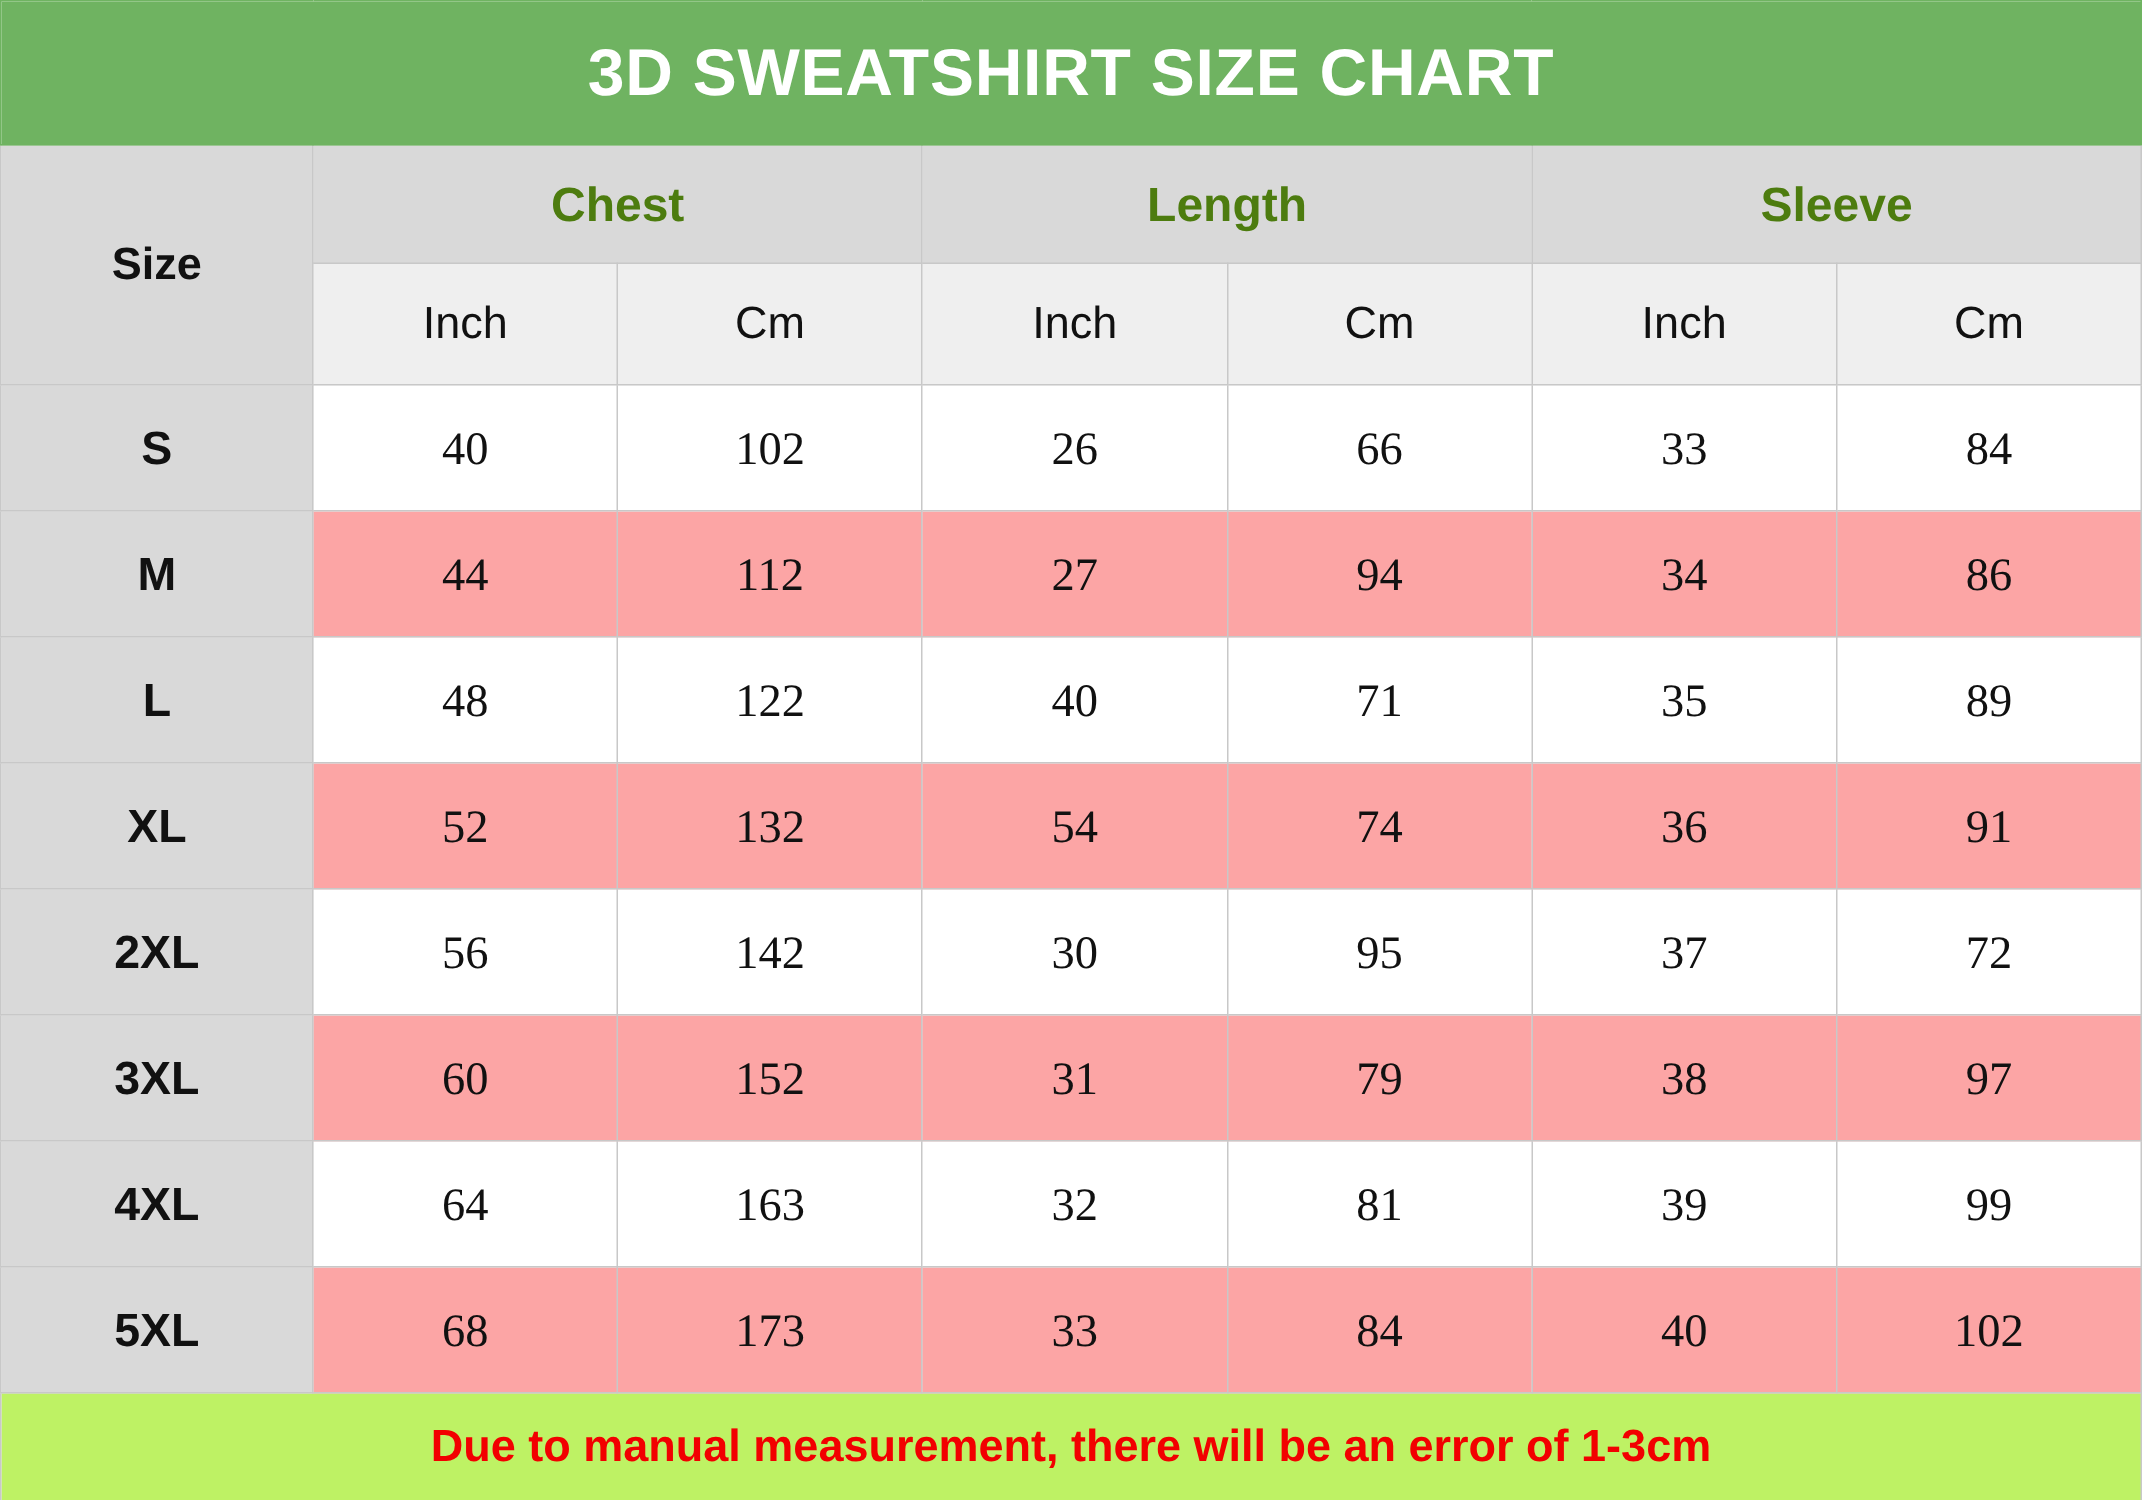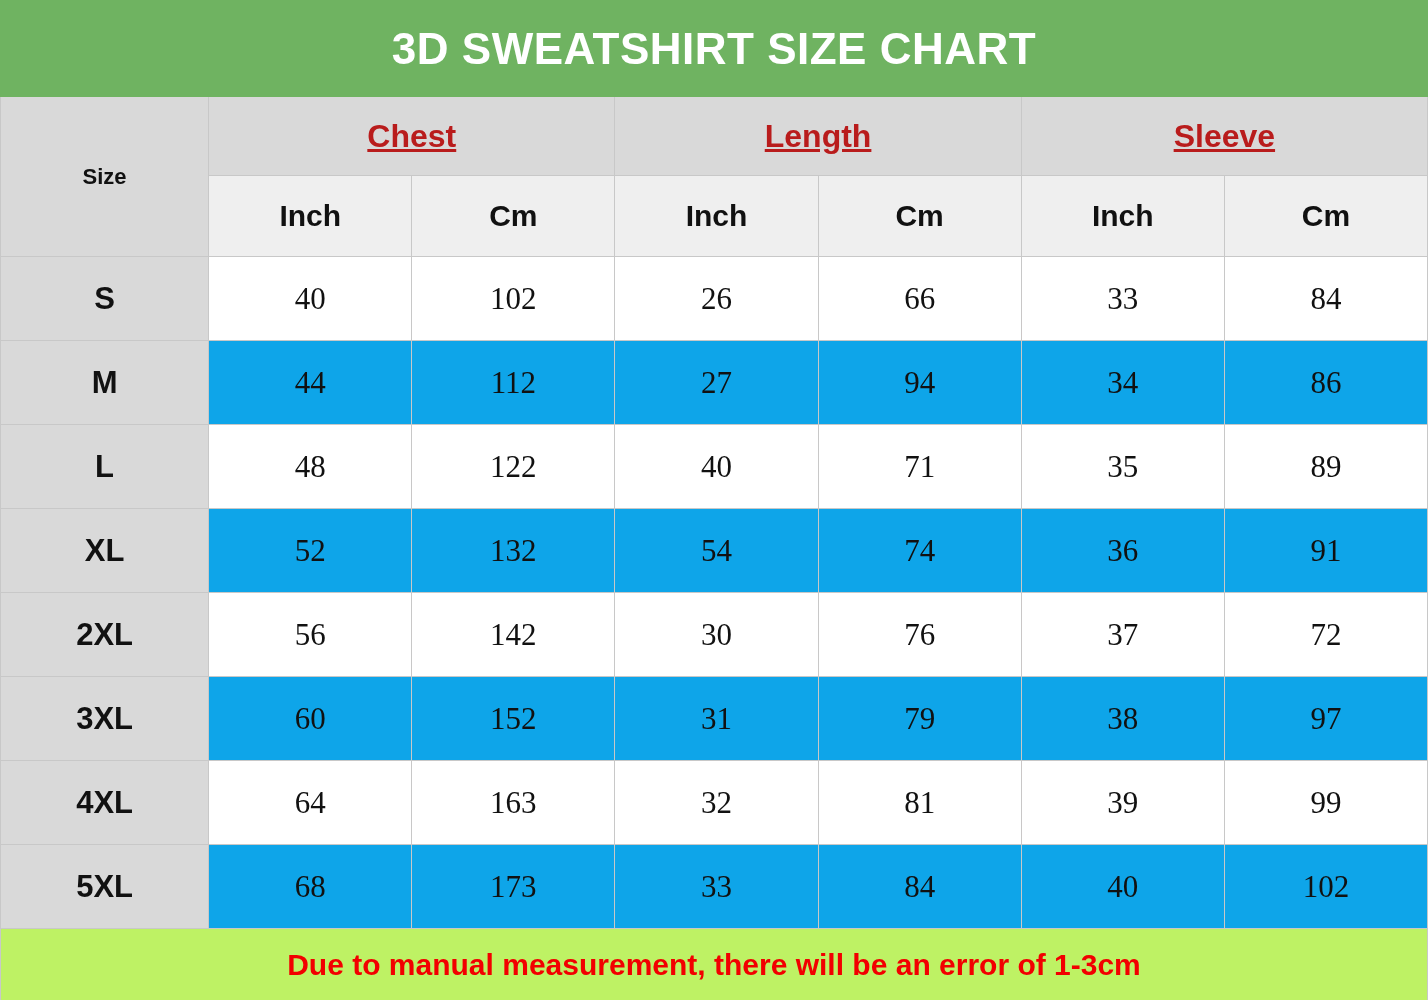--- a/index.html
+++ b/index.html
@@ -34,56 +34,55 @@
     background: #6fb361;
     color: #ffffff;
     font-size: 44px;
     font-weight: bold;
     height: 95px;
     letter-spacing: 0.5px;
     border: 1px solid #6fb361 !important;
   }
   .head-group {
     background: #d9d9d9;
-    color: #b91c1c;
+    color: #4d7c0f;
     font-size: 32px;
     font-weight: bold;
     height: 78px;
-    text-decoration: underline;
   }
   .head-size {
     background: #d9d9d9;
     color: #111111;
-    font-size: 22px;
+    font-size: 30px;
     font-weight: bold;
     height: 158px;
   }
   .head-unit {
     background: #efefef;
     color: #111111;
     font-size: 30px;
-    font-weight: bold;
+    font-weight: normal;
     height: 80px;
   }
   .row-size {
     background: #d9d9d9;
     color: #111111;
     font-size: 31px;
     font-weight: bold;
     height: 83px;
   }
   td.val {
     font-size: 31px;
     color: #111111;
     height: 83px;
     background: #ffffff;
     font-family: Liberation Serif, serif;
   }
   tr.alt td.val {
-    background: #0ea5e9;
+    background: #fca5a5;
     margin-left: 11px;
   }
   .note-cell {
     height: 72px;
     background: #bef264;
     color: #f20000;
     font-size: 30px;
     font-weight: bold;
   }
   .c-size { width: 208px; }
@@ -156,21 +155,21 @@
         <td class="val">54</td>
         <td class="val">74</td>
         <td class="val">36</td>
         <td class="val">91</td>
       </tr>
       <tr>
         <td class="row-size">2XL</td>
         <td class="val">56</td>
         <td class="val">142</td>
         <td class="val">30</td>
-        <td class="val">76</td>
+        <td class="val">95</td>
         <td class="val">37</td>
         <td class="val">72</td>
       </tr>
       <tr class="alt">
         <td class="row-size">3XL</td>
         <td class="val">60</td>
         <td class="val">152</td>
         <td class="val">31</td>
         <td class="val">79</td>
         <td class="val">38</td>

